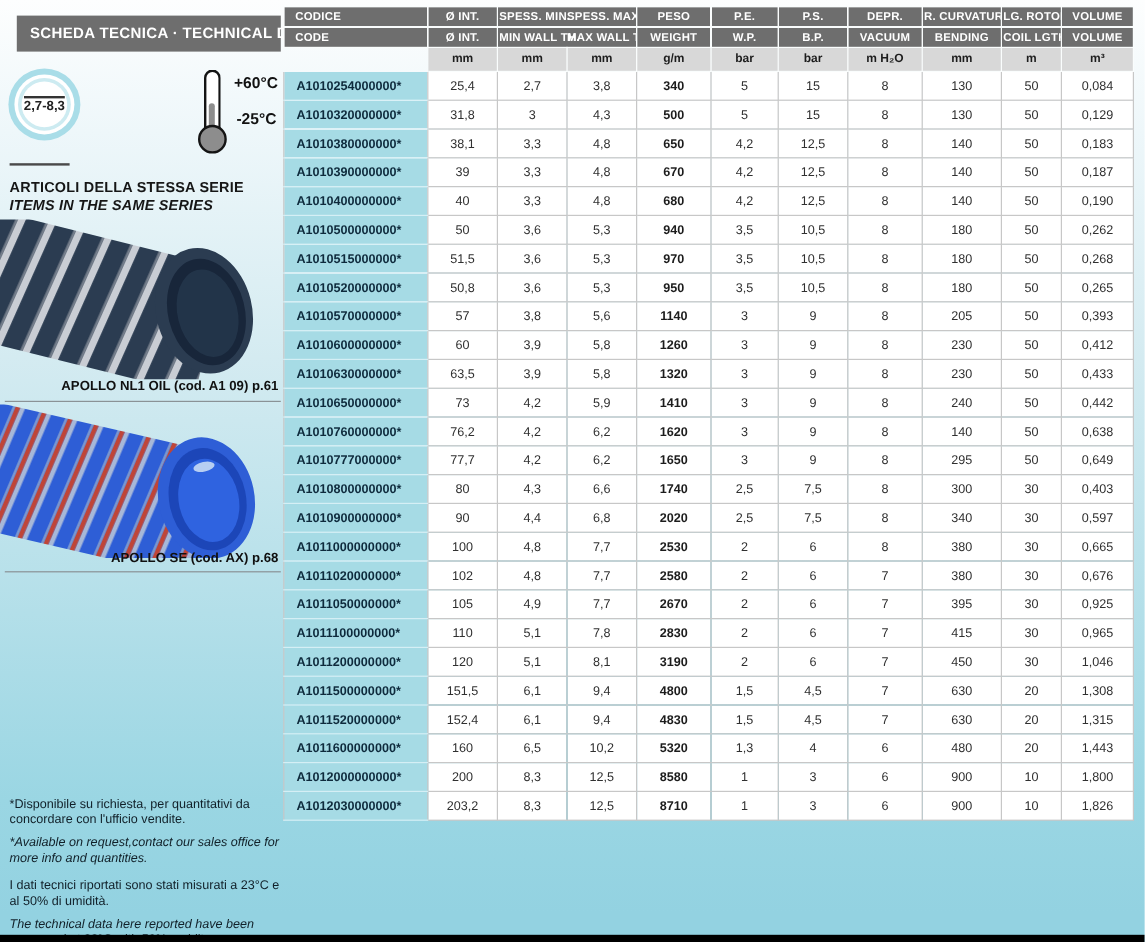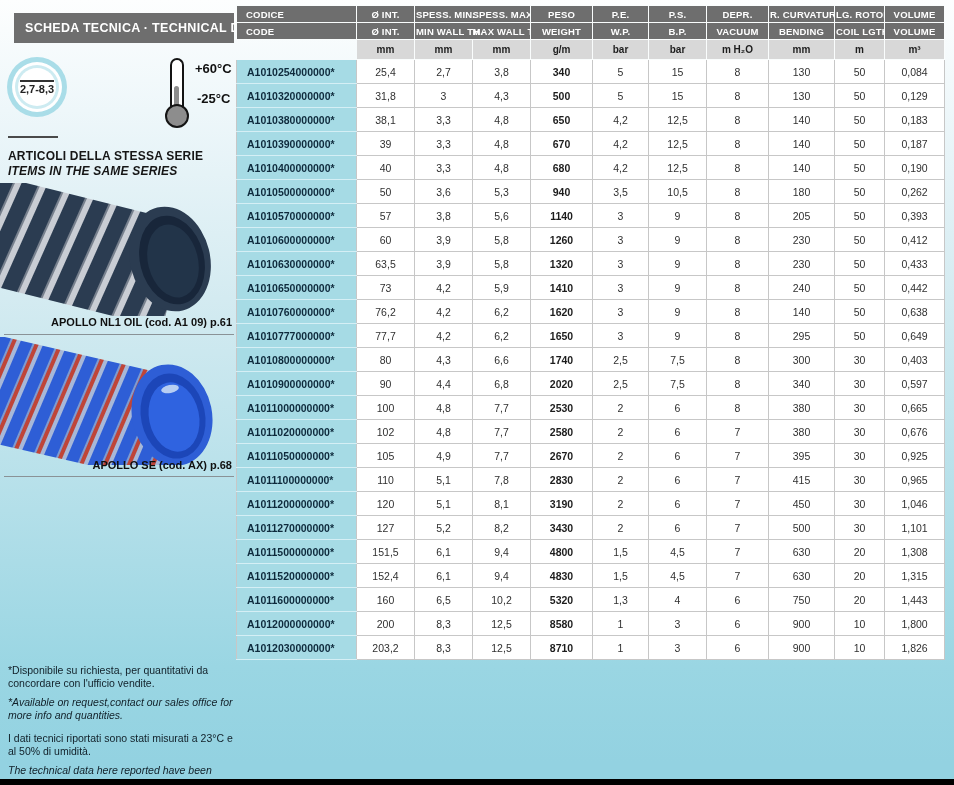--- a/index.html
+++ b/index.html
@@ -292,20 +292,46 @@
             <td>5,3</td>
             <td class="peso">940</td>
             <td>3,5</td>
             <td>10,5</td>
             <td>8</td>
             <td>180</td>
             <td>50</td>
             <td>0,262</td>
           </tr>
           <tr>
+            <td class="code">A1010515000000*</td>
+            <td>51,5</td>
+            <td>3,6</td>
+            <td>5,3</td>
+            <td class="peso">970</td>
+            <td>3,5</td>
+            <td>10,5</td>
+            <td>8</td>
+            <td>180</td>
+            <td>50</td>
+            <td>0,268</td>
+          </tr>
+          <tr>
+            <td class="code">A1010520000000*</td>
+            <td>50,8</td>
+            <td>3,6</td>
+            <td>5,3</td>
+            <td class="peso">950</td>
+            <td>3,5</td>
+            <td>10,5</td>
+            <td>8</td>
+            <td>180</td>
+            <td>50</td>
+            <td>0,265</td>
+          </tr>
+          <tr>
             <td class="code">A1010570000000*</td>
             <td>57</td>
             <td>3,8</td>
             <td>5,6</td>
             <td class="peso">1140</td>
             <td>3</td>
             <td>9</td>
             <td>8</td>
             <td>205</td>
             <td>50</td>
@@ -459,33 +485,20 @@
             <td>120</td>
             <td>5,1</td>
             <td>8,1</td>
             <td class="peso">3190</td>
             <td>2</td>
             <td>6</td>
             <td>7</td>
             <td>450</td>
             <td>30</td>
             <td>1,046</td>
-          </tr>
-          <tr>
-            <td class="code">A1011270000000*</td>
-            <td>127</td>
-            <td>5,2</td>
-            <td>8,2</td>
-            <td class="peso">3430</td>
-            <td>2</td>
-            <td>6</td>
-            <td>7</td>
-            <td>500</td>
-            <td>30</td>
-            <td>1,101</td>
           </tr>
           <tr>
             <td class="code">A1011500000000*</td>
             <td>151,5</td>
             <td>6,1</td>
             <td>9,4</td>
             <td class="peso">4800</td>
             <td>1,5</td>
             <td>4,5</td>
             <td>7</td>
@@ -508,21 +521,21 @@
           </tr>
           <tr>
             <td class="code">A1011600000000*</td>
             <td>160</td>
             <td>6,5</td>
             <td>10,2</td>
             <td class="peso">5320</td>
             <td>1,3</td>
             <td>4</td>
             <td>6</td>
-            <td>750</td>
+            <td>480</td>
             <td>20</td>
             <td>1,443</td>
           </tr>
           <tr>
             <td class="code">A1012000000000*</td>
             <td>200</td>
             <td>8,3</td>
             <td>12,5</td>
             <td class="peso">8580</td>
             <td>1</td>

